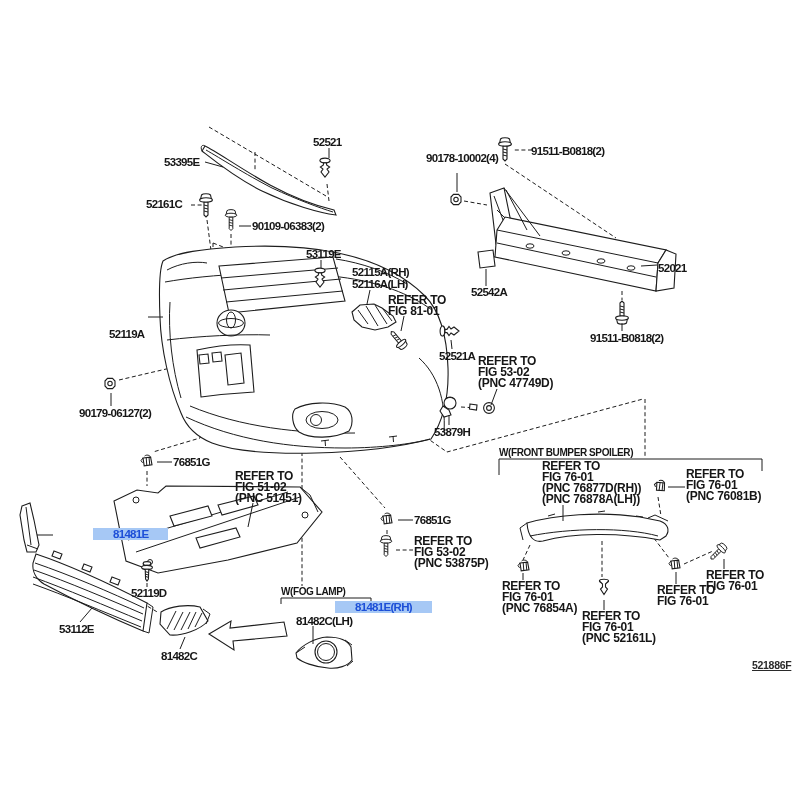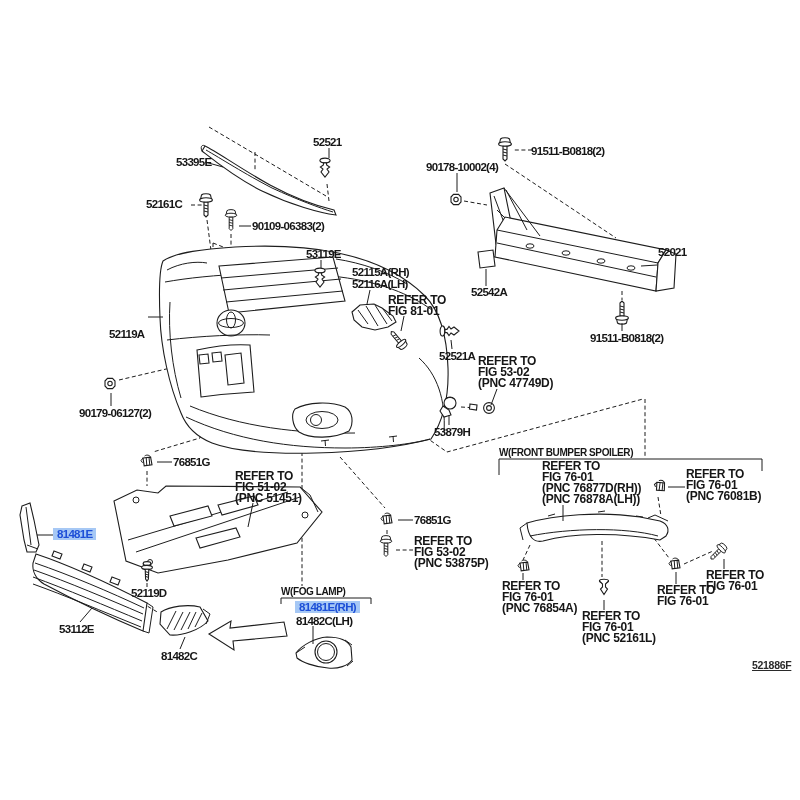--- a/index.html
+++ b/index.html
@@ -4,21 +4,21 @@
 <style>
   html,body{margin:0;padding:0;background:#fff;}
   #canvas{position:relative;width:800px;height:800px;background:#ffffff;overflow:hidden;
           font-family:"Liberation Sans",sans-serif;}
   svg{position:absolute;left:0;top:0;}
   .lbl{position:absolute;color:#161616;font-weight:bold;white-space:pre-line;}
   .pn {font-size:11.5px;line-height:12px;letter-spacing:-0.7px;}
   .ref{font-size:12px;line-height:11px;letter-spacing:-0.3px;}
   .hdr{font-size:10px;line-height:11px;letter-spacing:-0.4px;}
   .fid{font-size:10.5px;line-height:11px;letter-spacing:-0.3px;color:#2a2a2a;text-decoration:underline;}
-  .hl {background:var(--hl-bg,#a6c8f5);color:var(--hl-text,#1d4fd7);padding:0 4px;}
+  .hl {background:var(--hl-bg,#a6c8f5);color:var(--hl-text,#1d4fd7);padding:0 20px;margin-left:40px;}
   .ln {stroke:#1d1d1d;stroke-width:1;fill:none;}
   .lnf{stroke:#1d1d1d;stroke-width:1.1;fill:#ffffff;}
   .da {stroke:#1d1d1d;stroke-width:1;fill:none;stroke-dasharray:4 2.6;}
 </style>
 </head>
 <body>
 
 <div id="canvas">
 
 <svg width="800" height="800" viewBox="0 0 800 800">
@@ -249,27 +249,27 @@
     <path class="ln" d="M724,569 L724,559"></path>
   </g>
 
   <g>
     <path class="ln" d="M499,475 L499,459 L762,459 L762,471" stroke-width="1.4"></path>
     <path class="ln" d="M281,604 L281,598 L371,598 L371,604"></path>
   </g>
 </svg>
 
 <div class="lbl pn" style="left:313px;top:136px">52521</div>
-<div class="lbl pn" style="left:176px;top:156px">53395E</div>
+<div class="lbl pn" style="left:164px;top:156px">53395E</div>
 <div class="lbl pn" style="left:146px;top:198px">52161C</div>
 <div class="lbl pn" style="left:252px;top:220px">90109-06383(2)</div>
 <div class="lbl pn" style="left:306px;top:248px">53119E</div>
-<div class="lbl pn" style="left:426px;top:161px">90178-10002(4)</div>
+<div class="lbl pn" style="left:426px;top:152px">90178-10002(4)</div>
 <div class="lbl pn" style="left:531px;top:145px">91511-B0818(2)</div>
-<div class="lbl pn" style="left:658px;top:246px">52021</div>
+<div class="lbl pn" style="left:658px;top:262px">52021</div>
 <div class="lbl pn" style="left:471px;top:286px">52542A</div>
 <div class="lbl pn" style="left:590px;top:332px">91511-B0818(2)</div>
 <div class="lbl pn" style="left:109px;top:328px">52119A</div>
 <div class="lbl pn" style="left:352px;top:266px">52115A(RH)
 52116A(LH)</div>
 <div class="lbl ref" style="left:388px;top:295px">REFER TO
 FIG 81-01</div>
 <div class="lbl pn" style="left:439px;top:350px">52521A</div>
 <div class="lbl ref" style="left:478px;top:356px">REFER TO
 FIG 53-02

